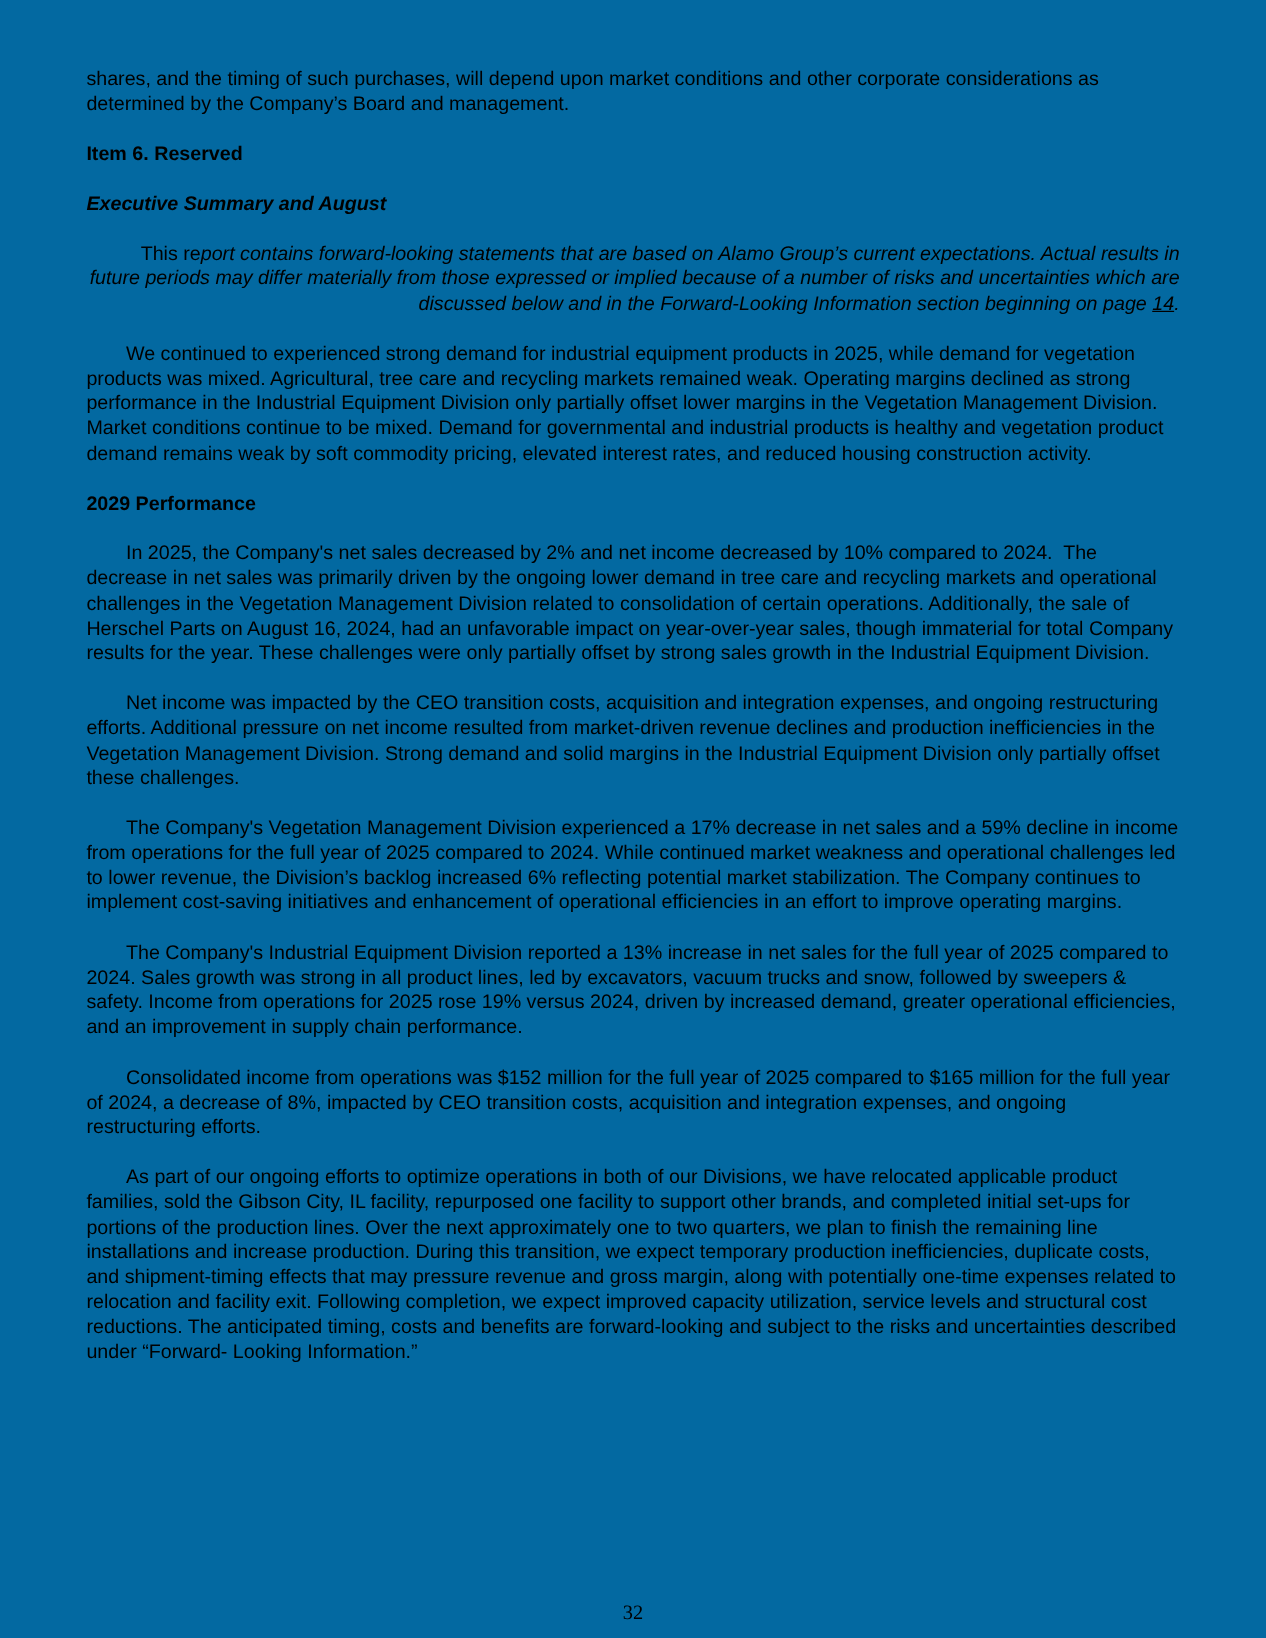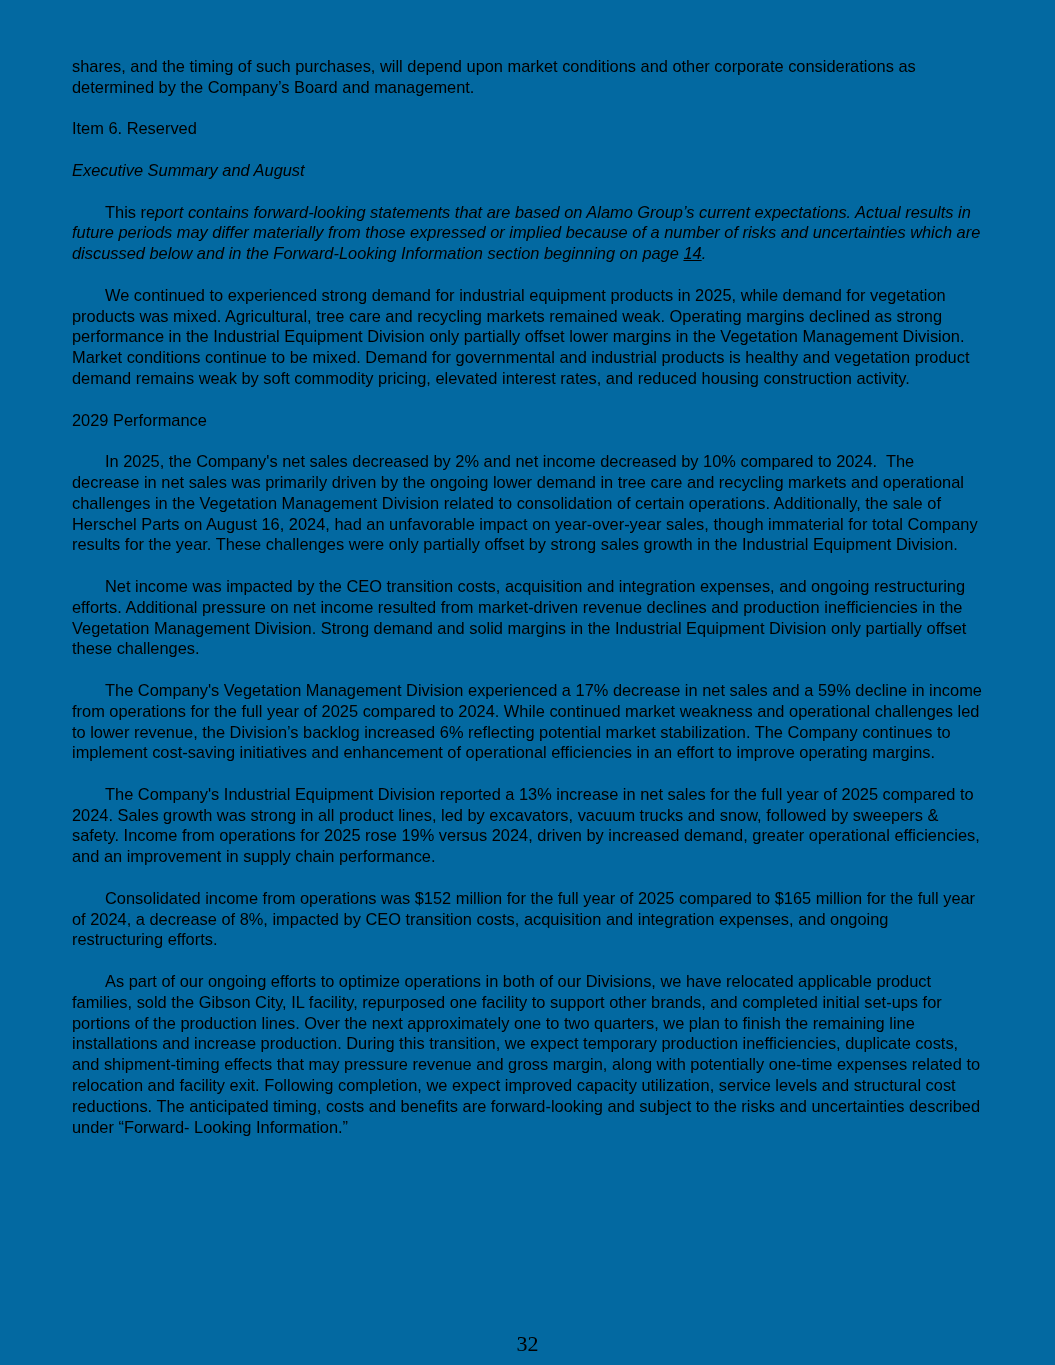--- a/index.html
+++ b/index.html
@@ -23,46 +23,47 @@
   .doc-body p {
     margin: 0 0 20.8px 0;
     white-space: pre-wrap;
   }
   .doc-body p.indent {
     text-indent: 33px;
   }
   h2.doc-heading {
     font-size: 16.4px;
     line-height: 20.8px;
-    font-weight: normal;
+    font-weight: bold;
     margin: 0 0 20.8px 0;
   }
   h2.doc-heading.italic {
     font-style: italic;
   }
   .fwd-para {
     margin: 0 0 20.8px 0;
     text-indent: 33px;
+    text-align: right;
   }
   .fwd-para .italic-run {
     font-style: italic;
   }
   .page-ref-link {
     font-style: italic;
     text-decoration: underline;
     color: #000000;
   }
   .page-number {
     position: absolute;
     bottom: 10px;
     left: 0;
     width: 100%;
     text-align: center;
     font-family: "Liberation Serif", serif;
-    font-size: 22px;
+    font-size: 17px;
     color: #000000;
   }
 </style>
 </head>
 <body>
 
 <div class="sheet">
   <div class="doc-body">
 
     <p>shares, and the timing of such purchases, will depend upon market conditions and other corporate considerations as determined by the Company’s Board and management.</p>

